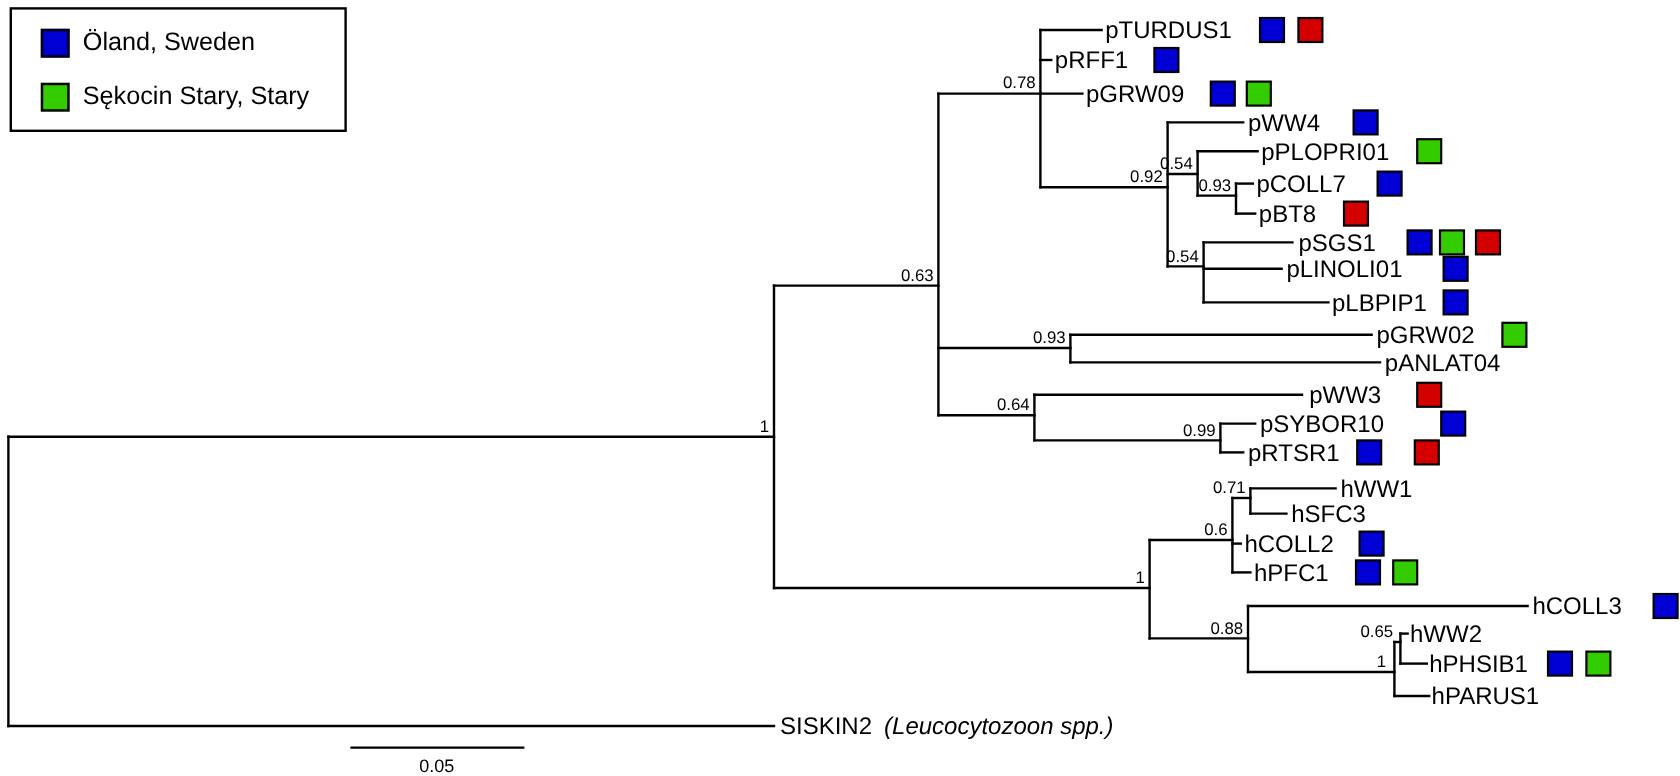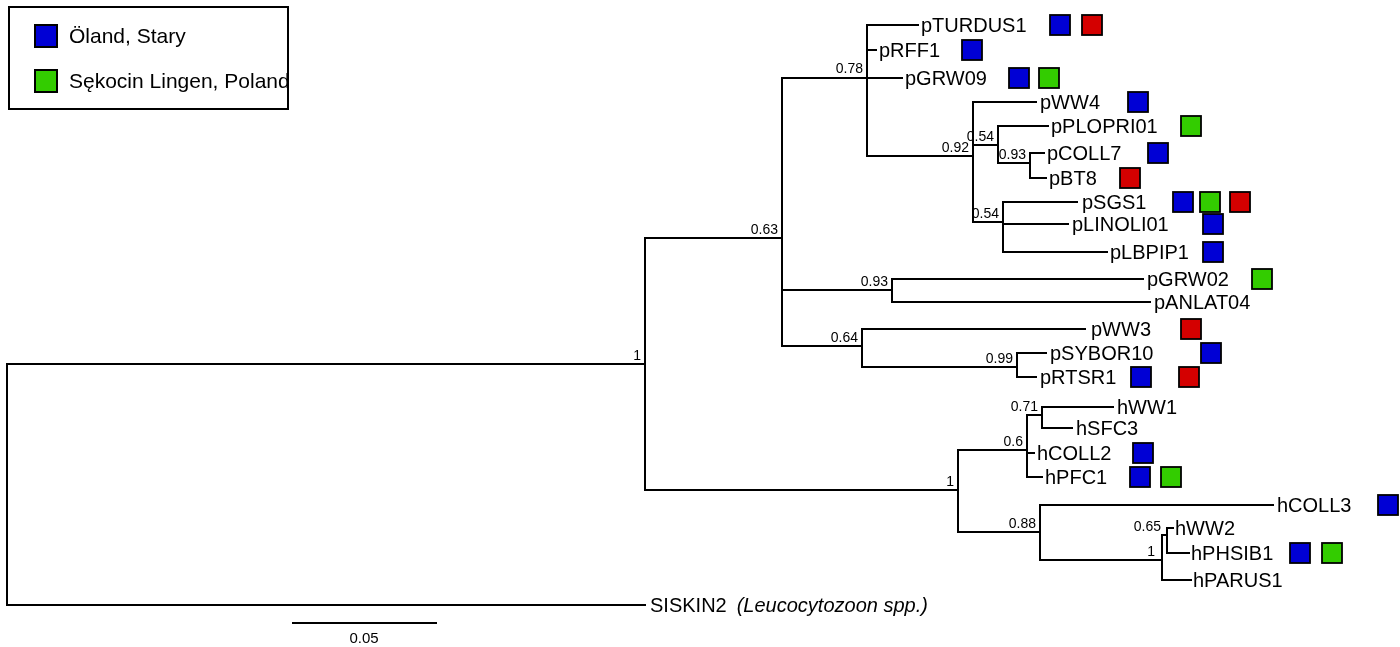--- a/index.html
+++ b/index.html
@@ -143,20 +143,20 @@
       <rect x="1290" y="543" width="20" height="20" fill="#0000D5" stroke="#000" stroke-width="1.8"></rect>
       <rect x="1322" y="543" width="20" height="20" fill="#33CC00" stroke="#000" stroke-width="1.8"></rect>
       <text x="1193" y="587" class="taxon"><tspan>hPARUS1</tspan></text>
       <text x="650" y="612" class="taxon"><tspan>SISKIN2</tspan><tspan dx="10" font-style="italic">(Leucocytozoon spp.)</tspan></text>
       <line x1="292" y1="623" x2="437" y2="623" class="branch"></line>
       <text x="364" y="643" class="scalelbl">0.05</text>
     </svg>
   <div class="legend" id="legend">
       <div class="legend-row">
         <span class="legend-sq" style="background: rgb(0, 0, 213);"></span>
-        <span class="legend-label">Öland, Stary</span>
+        <span class="legend-label">Öland, Sweden</span>
       </div>
       <div class="legend-row">
         <span class="legend-sq" style="background: rgb(51, 204, 0);"></span>
-        <span class="legend-label">Sękocin Lingen, Poland</span>
+        <span class="legend-label">Sękocin Stary, Stary</span>
       </div>
     </div>
 </div>
 
 </body></html>

